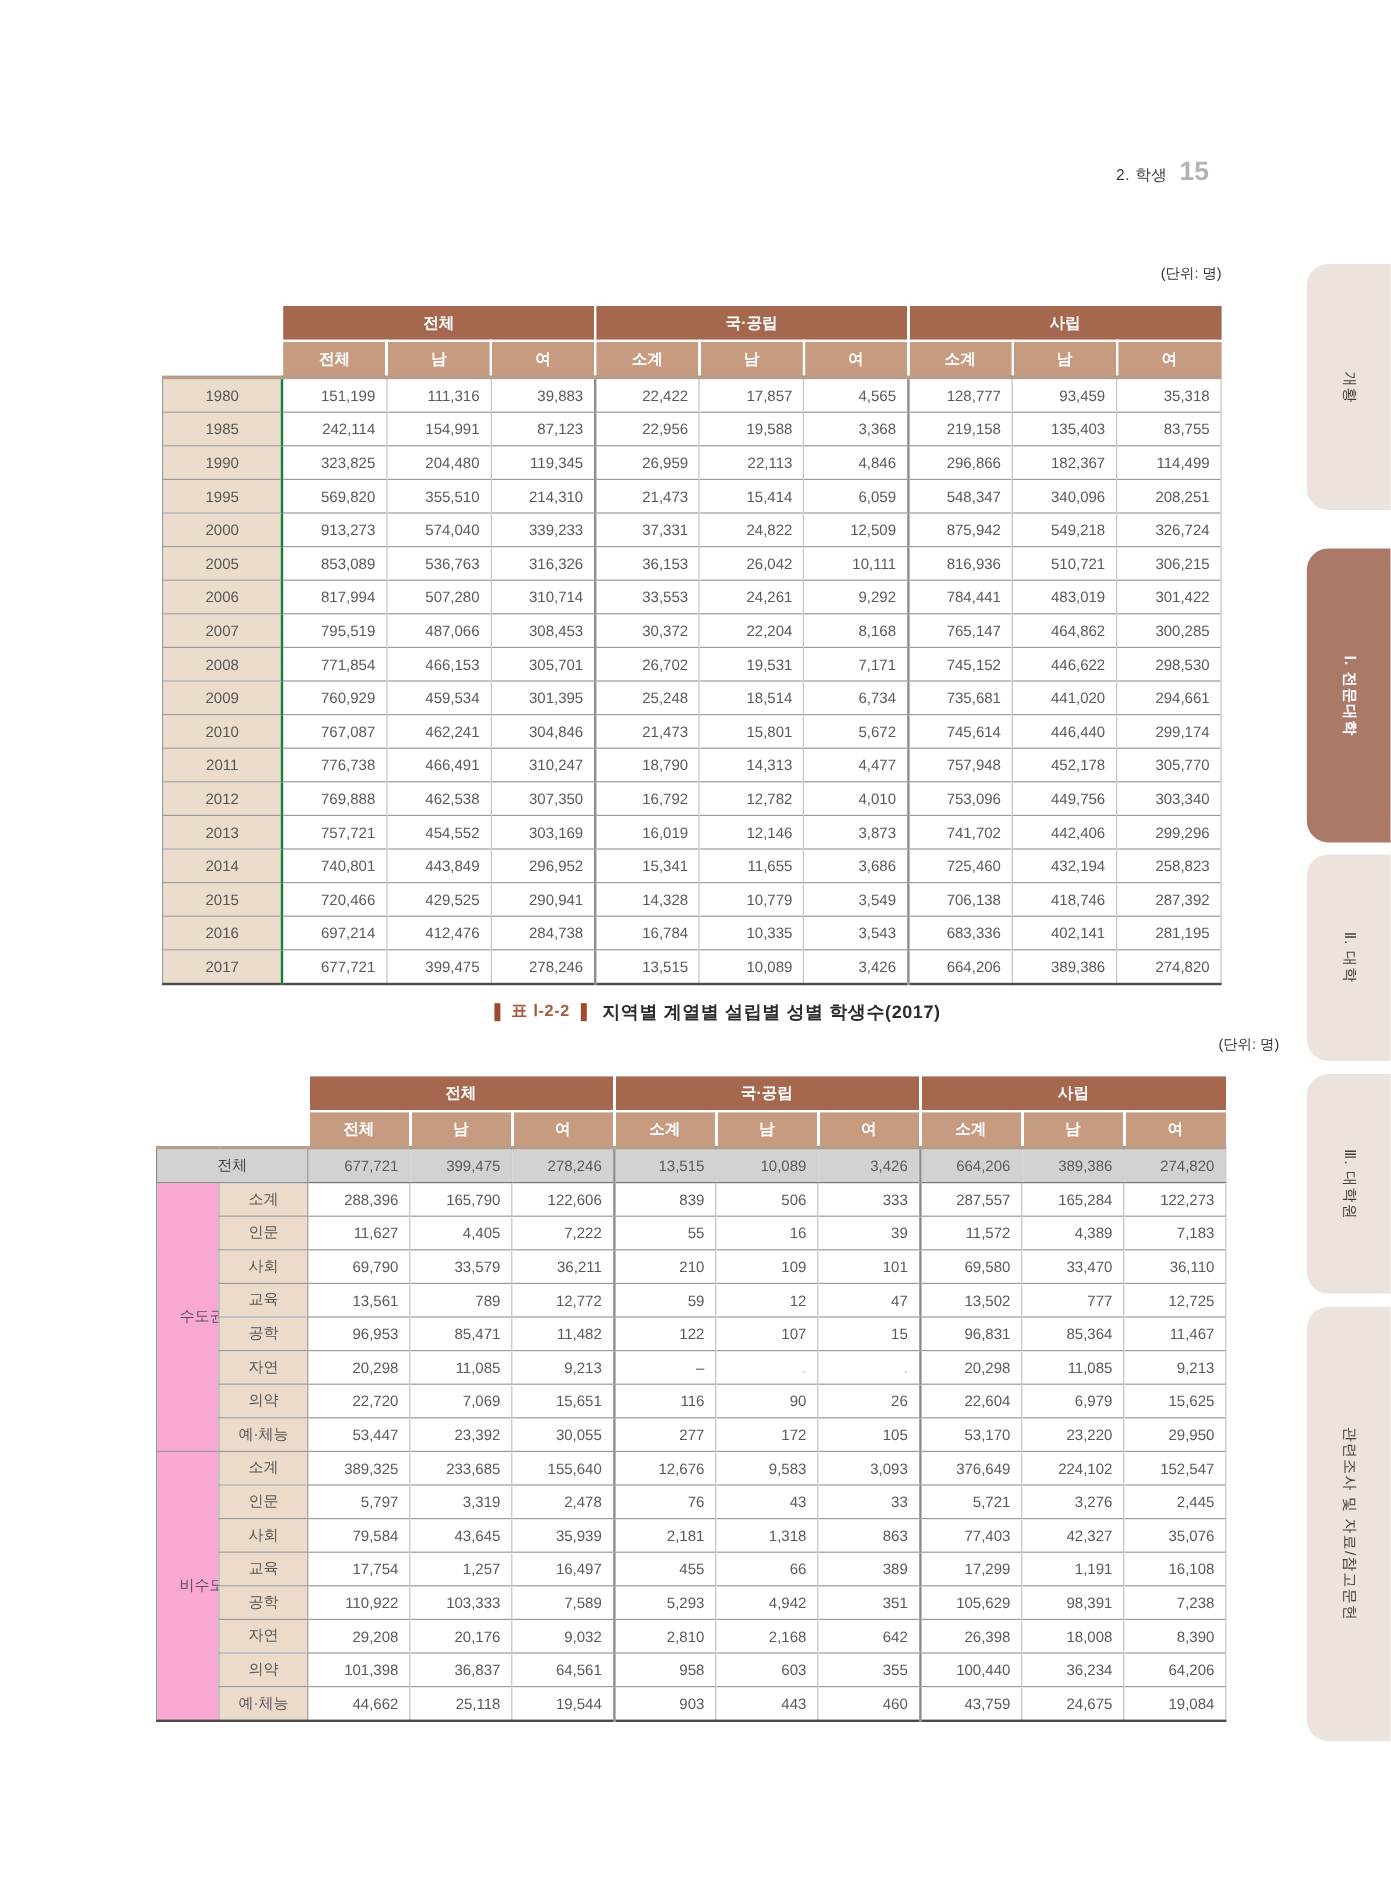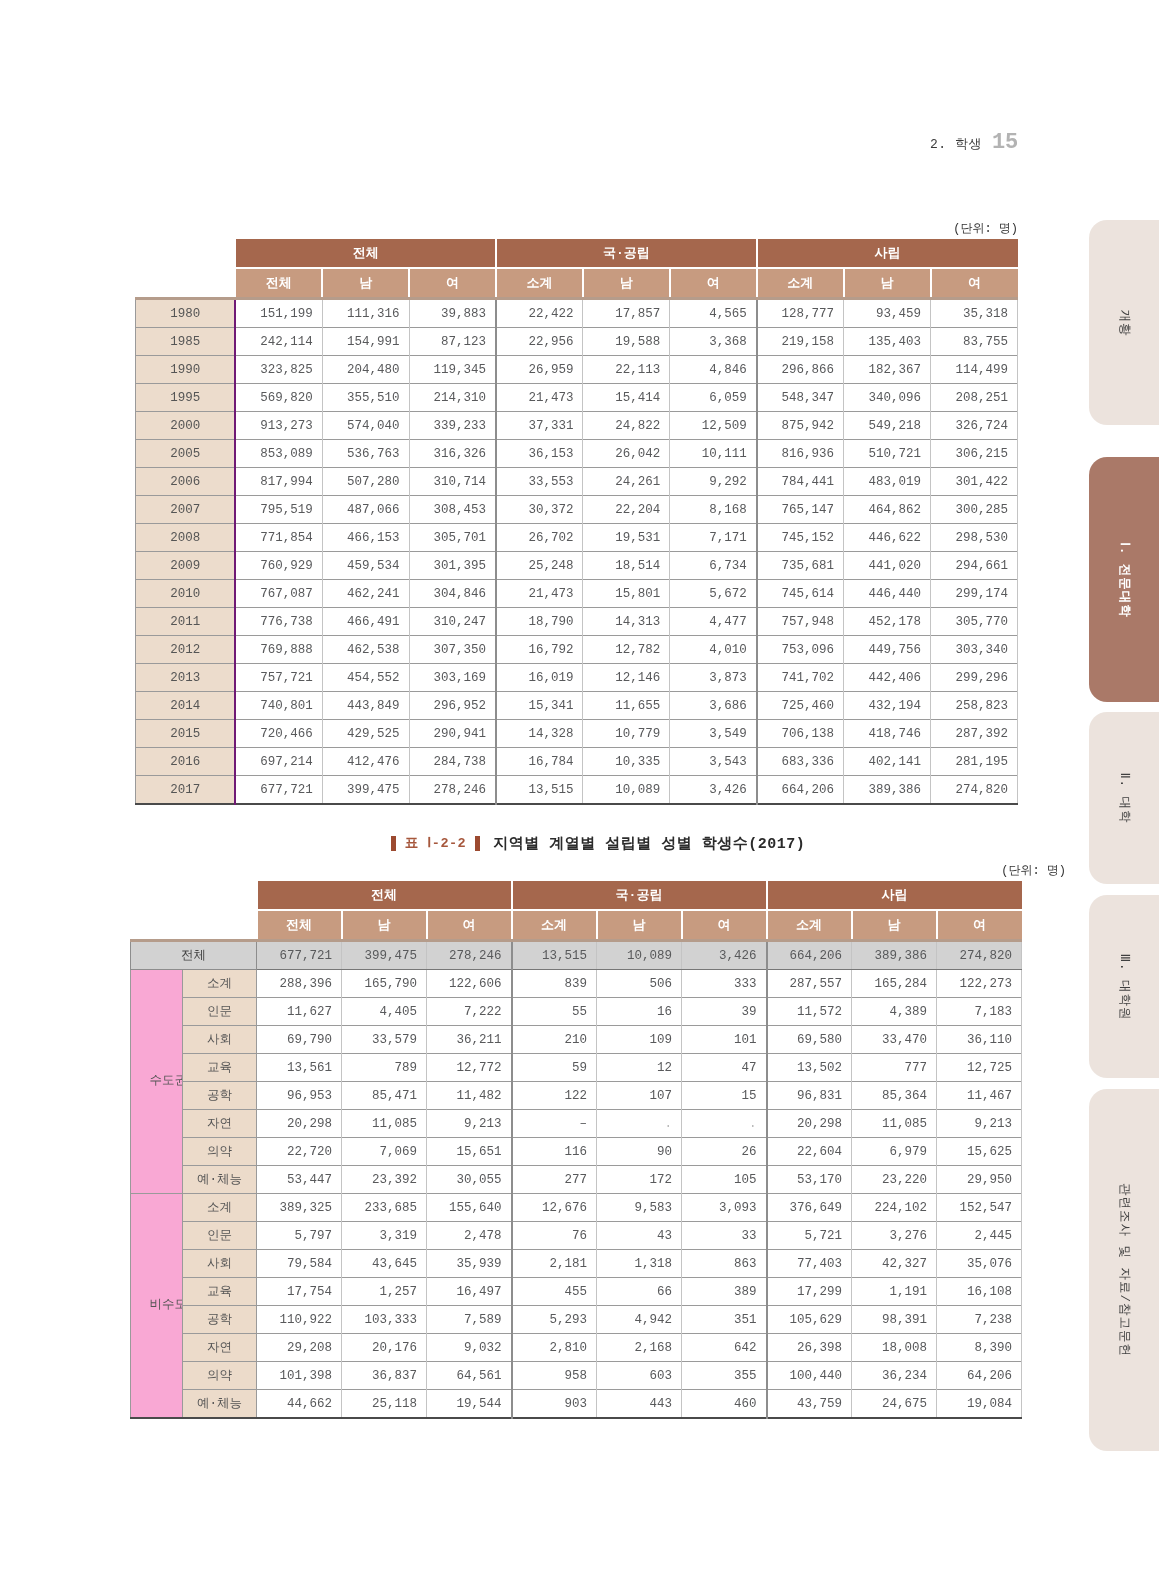--- a/index.html
+++ b/index.html
@@ -1,48 +1,48 @@
 <!DOCTYPE html>
 <html><head>
 <meta charset="utf-8">
 <style>
   html,body{margin:0;padding:0;background:#ffffff;}
   .page{position:relative;width:1159px;height:1571px;background:#fff;overflow:hidden;
-        font-family:Liberation Mono, monospace;color:#333;border-radius:15px;}
+        font-family:Liberation Sans, sans-serif;color:#333;border-radius:15px;}
 
   
   .page-header{position:absolute;top:130px;left:930px;display:flex;align-items:baseline;gap:10px;}
   .section-label{font-size:13px;color:#3a3a3a;letter-spacing:.5px;}
   .page-number{font-size:22px;font-weight:bold;color:#b3b3b3;}
 
   
   .tblock{position:absolute;}
   .tblock1{left:135px;top:212px;width:883px;}
   .tblock2{left:130px;top:832px;width:936px;}
   .ttl{display:flex;justify-content:center;align-items:center;gap:9px;height:22px;}
   .bar{display:inline-block;width:5px;height:15px;background:#9c4a30;}
   .tlabel{font-size:13.5px;font-weight:bold;color:#a6573c;letter-spacing:.5px;}
   .ttext{font-size:15px;font-weight:bold;color:#2b2b2b;margin-left:4px;letter-spacing:.5px;}
   .unit{margin-top:8px;height:15px;text-align:right;font-size:12px;color:#333;}
 
-  table.dt{border-collapse:collapse;table-layout:fixed;margin-top:4px;
+  table.dt{border-collapse:collapse;table-layout:fixed;margin-top:20px;
            border-bottom:2px solid #4a4a4a;}
   table.dt thead{border-bottom:3px solid #b59c8b;}
   table.dt th,table.dt td{overflow:hidden;white-space:nowrap;}
   th.grp{background:#a5674d;color:#fff;font-size:13px;font-weight:bold;height:26px;
          border-left:2px solid #fff;border-bottom:2px solid #fff;}
   th.grp:first-of-type{border-left:none;}
   th.sub{background:#c79b80;color:#fff;font-size:13px;font-weight:bold;height:26px;
          border-left:2px solid #fff;}
   th.corner{background:#fff;border:none;}
   th.rowhead{background:#ecdccc;color:#555;font-size:12.5px;font-weight:normal;
              border:1px solid #9a9a9a;height:25px;}
   td.num{font-size:12.5px;color:#58595b;text-align:right;padding-right:9px;height:25px;
          border-top:1px solid #9a9a9a;border-left:1px solid #c4c4c4;border-right:1px solid #c4c4c4;}
-  td.dsep,th.rowhead+td{border-left:2px solid #701a75;}
+  td.dsep,th.rowhead+td{border-left:2px solid #15803d;}
   td.gsep{border-left:2px solid #8d8d8d;}
   td.faint{color:#b9b9b9;}
   th.grpcell{background:#f9a8d4;border:1px solid #9a9a9a;font-size:12.5px;font-weight:normal;color:#555;vertical-align:middle;}
   th.catcell{background:#ecdbca;border:1px solid #9a9a9a;font-size:12.5px;font-weight:normal;color:#555;height:25px;}
   .vtext{display:block;width:14px;margin:0 auto;word-break:break-all;line-height:1.75;text-align:center;}
   tr.total th.totalhead{background:#d2d2d2;border:1px solid #8d8d8d;border-top:2px solid #666;
       font-size:12.5px;font-weight:normal;color:#444;height:25px;}
   tr.total td{background:#d2d2d2;border-top:2px solid #666;border-bottom:1px solid #777;}
 
   

